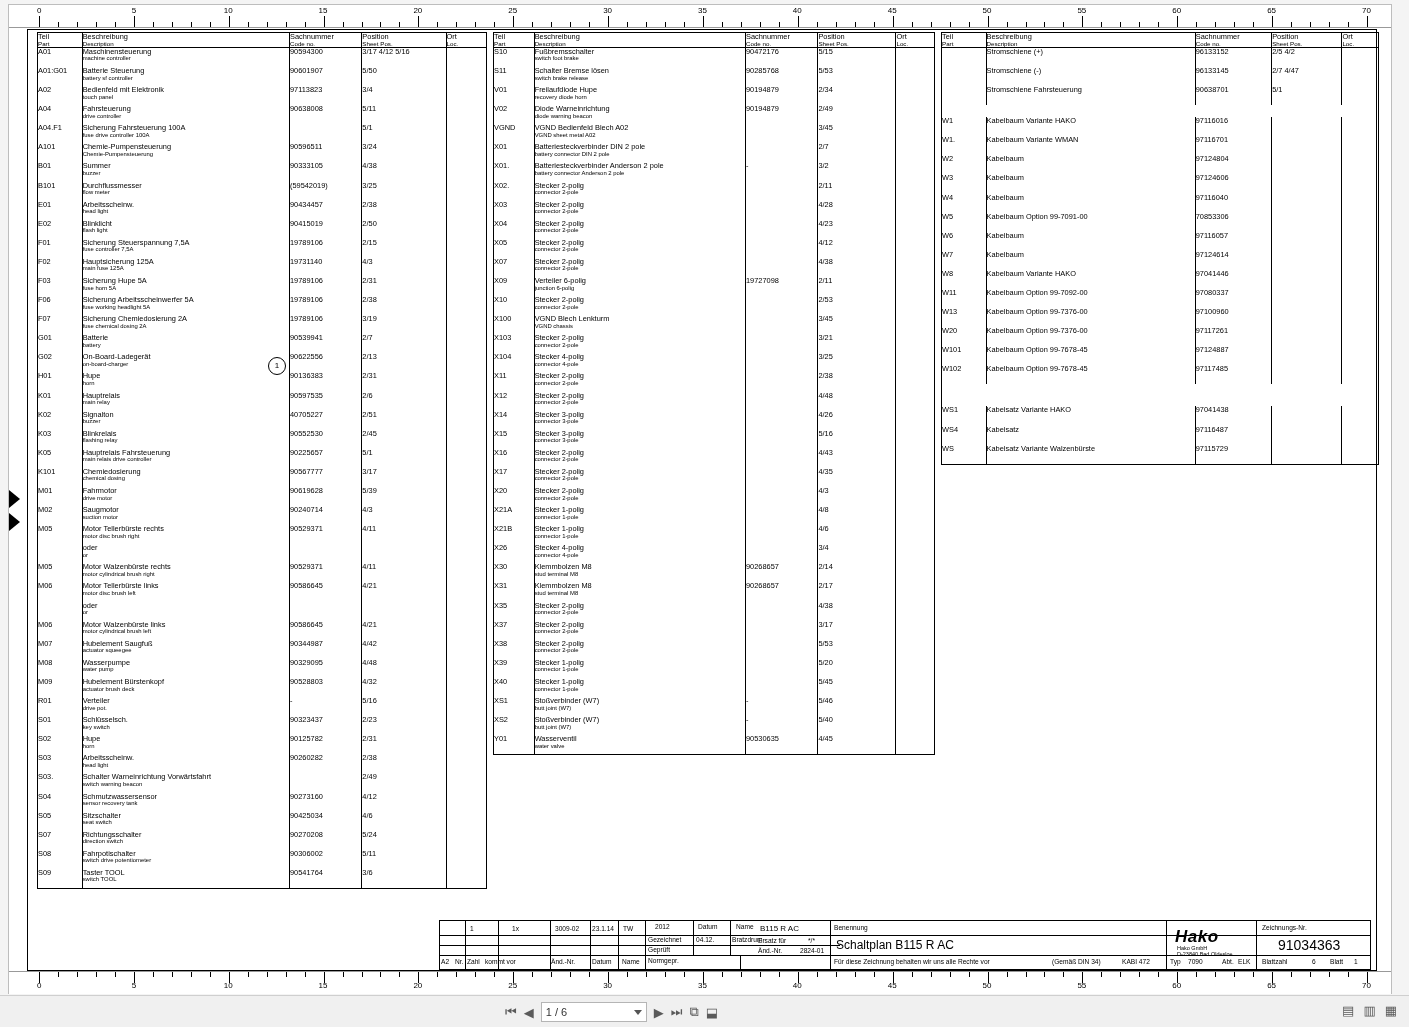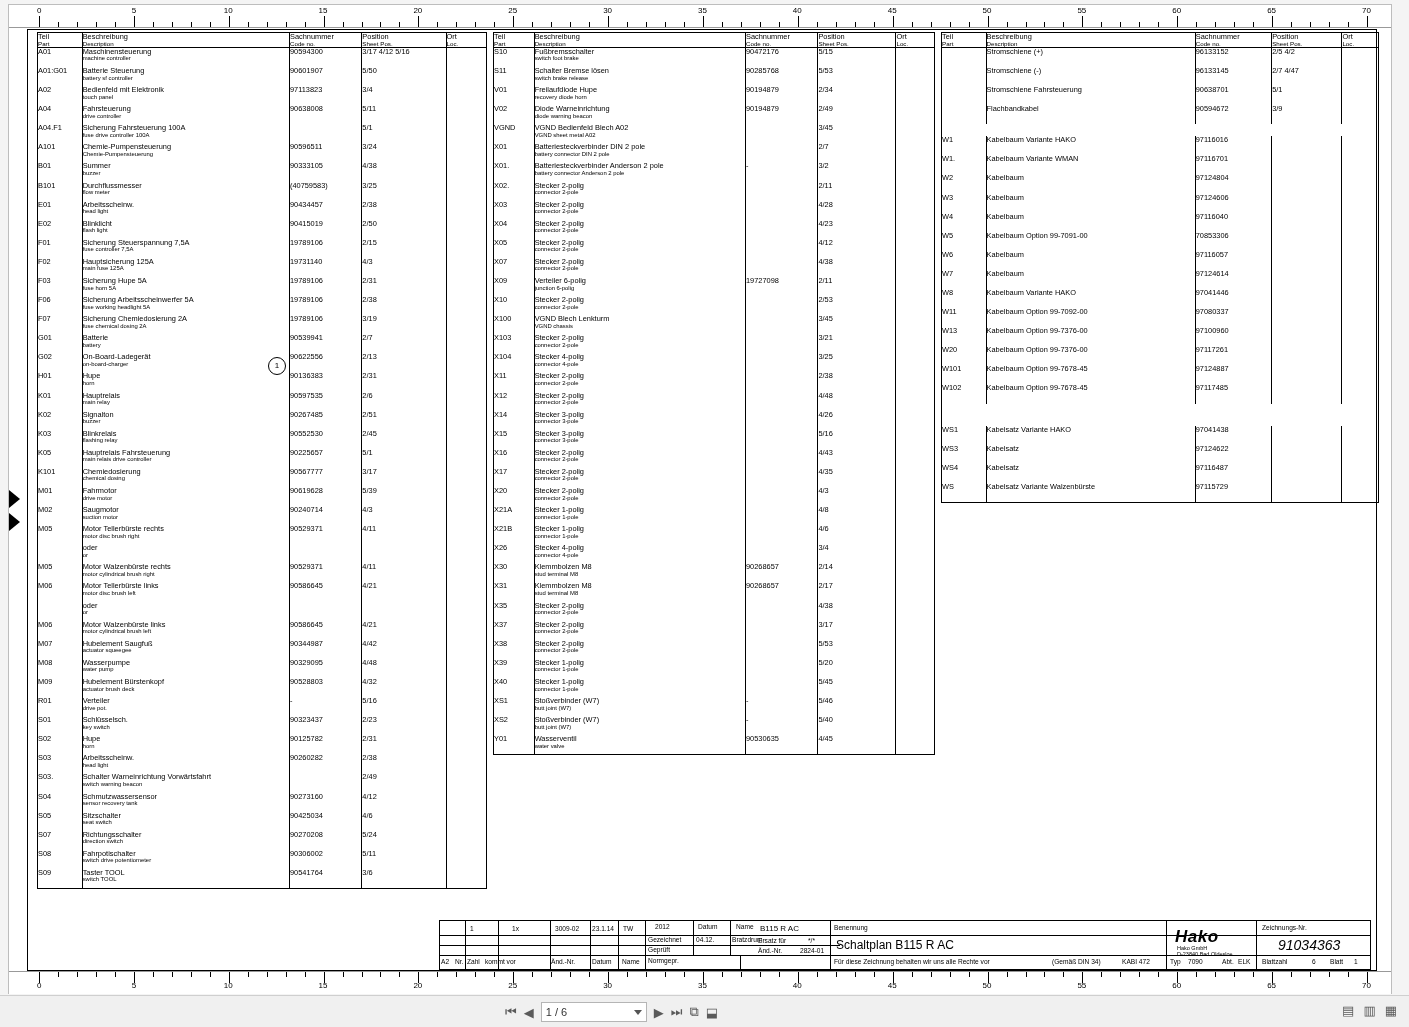--- a/index.html
+++ b/index.html
@@ -33,21 +33,21 @@
 
   .circle1{position:absolute;width:16px;height:16px;border:1px solid #000;border-radius:50%;font-size:8px;text-align:center;line-height:16px;}
 
   
   .title{position:absolute;left:430px;top:915px;width:930px;height:48px;border:1px solid #000;font-size:7px;}
   .vline{position:absolute;width:1px;background:#000;top:0;bottom:0;}
   .hline{position:absolute;height:1px;background:#000;left:0;right:0;}
   .tt{position:absolute;font-size:6.6px;white-space:nowrap;}
   .tt.b{font-size:8px;}
   .bigtitle{position:absolute;font-size:12px;}
-  .drawnum{position:absolute;font-size:14px;font-style:italic;}
+  .drawnum{position:absolute;font-size:14px;}
   .hakologo{position:absolute;font-size:17px;font-style:italic;font-weight:bold;letter-spacing:.5px;}
 
   
   .toolbar{position:absolute;left:0;top:995px;width:1409px;height:32px;background:#f0f0f0;border-top:1px solid #cfcfcf;}
   .tb-center{position:absolute;left:505px;top:4px;height:24px;display:flex;align-items:center;gap:7px;}
   .tbtn{color:#5a5a5a;font-size:13px;cursor:default;user-select:none;}
   .pagebox{display:flex;align-items:center;border:1px solid #b5b5b5;background:#fff;height:18px;width:96px;padding:0 4px;font-size:11px;color:#333;justify-content:space-between;}
   .caret{width:0;height:0;border-left:4px solid transparent;border-right:4px solid transparent;border-top:5px solid #555;}
   .tb-right{position:absolute;right:12px;top:7px;display:flex;gap:9px;}
 </style>
@@ -392,21 +392,21 @@
   </tr>
             <tr>
     <td class="colline cellpad" style="height:19.1px;width:44px">
                 <div class="de">B101</div>
               </td>
     <td class="colline cellpad" style="width:208px">
                 <div class="de">Durchflussmesser</div>
                 <div class="en">flow meter</div>
               </td>
     <td class="colline cellpad" style="width:72px">
-                <div class="de">(40759583)</div>
+                <div class="de">(59542019)</div>
               </td>
     <td class="colline cellpad" style="width:84px">
                 <div class="de">3/25</div>
               </td>
     <td class="cellpad" style="width:40px">
                 <div class="de"></div>
               </td>
   </tr>
             <tr>
     <td class="colline cellpad" style="height:19.1px;width:44px">
@@ -608,21 +608,21 @@
   </tr>
             <tr>
     <td class="colline cellpad" style="height:19.1px;width:44px">
                 <div class="de">K02</div>
               </td>
     <td class="colline cellpad" style="width:208px">
                 <div class="de">Signalton</div>
                 <div class="en">buzzer</div>
               </td>
     <td class="colline cellpad" style="width:72px">
-                <div class="de">90267485</div>
+                <div class="de">40705227</div>
               </td>
     <td class="colline cellpad" style="width:84px">
                 <div class="de">2/51</div>
               </td>
     <td class="cellpad" style="width:40px">
                 <div class="de"></div>
               </td>
   </tr>
             <tr>
     <td class="colline cellpad" style="height:19.1px;width:44px">
@@ -1825,37 +1825,20 @@
                 <div class="de">90638701</div>
               </td>
     <td class="colline cellpad" style="width:70px">
                 <div class="de">5/1</div>
               </td>
     <td class="cellpad" style="width:36px">
                 <div class="de"></div>
               </td>
   </tr>
             <tr>
-    <td class="colline cellpad" style="height:19.1px;width:44px">
-                <div class="de"></div>
-              </td>
-    <td class="colline cellpad" style="width:210px">
-                <div class="de">Flachbandkabel</div>
-              </td>
-    <td class="colline cellpad" style="width:76px">
-                <div class="de">90594672</div>
-              </td>
-    <td class="colline cellpad" style="width:70px">
-                <div class="de">3/9</div>
-              </td>
-    <td class="cellpad" style="width:36px">
-                <div class="de"></div>
-              </td>
-  </tr>
-            <tr>
               <td colspan="5" style="height:12px"></td>
             </tr>
             <tr>
     <td class="colline cellpad" style="height:19.1px;width:44px">
                 <div class="de">W1</div>
               </td>
     <td class="colline cellpad" style="width:210px">
                 <div class="de">Kabelbaum Variante HAKO</div>
               </td>
     <td class="colline cellpad" style="width:76px">
@@ -2094,37 +2077,20 @@
             </tr>
             <tr>
     <td class="colline cellpad" style="height:19.1px;width:44px">
                 <div class="de">WS1</div>
               </td>
     <td class="colline cellpad" style="width:210px">
                 <div class="de">Kabelsatz Variante HAKO</div>
               </td>
     <td class="colline cellpad" style="width:76px">
                 <div class="de">97041438</div>
-              </td>
-    <td class="colline cellpad" style="width:70px">
-                <div class="de"></div>
-              </td>
-    <td class="cellpad" style="width:36px">
-                <div class="de"></div>
-              </td>
-  </tr>
-            <tr>
-    <td class="colline cellpad" style="height:19.1px;width:44px">
-                <div class="de">WS3</div>
-              </td>
-    <td class="colline cellpad" style="width:210px">
-                <div class="de">Kabelsatz</div>
-              </td>
-    <td class="colline cellpad" style="width:76px">
-                <div class="de">97124622</div>
               </td>
     <td class="colline cellpad" style="width:70px">
                 <div class="de"></div>
               </td>
     <td class="cellpad" style="width:36px">
                 <div class="de"></div>
               </td>
   </tr>
             <tr>
     <td class="colline cellpad" style="height:19.1px;width:44px">

